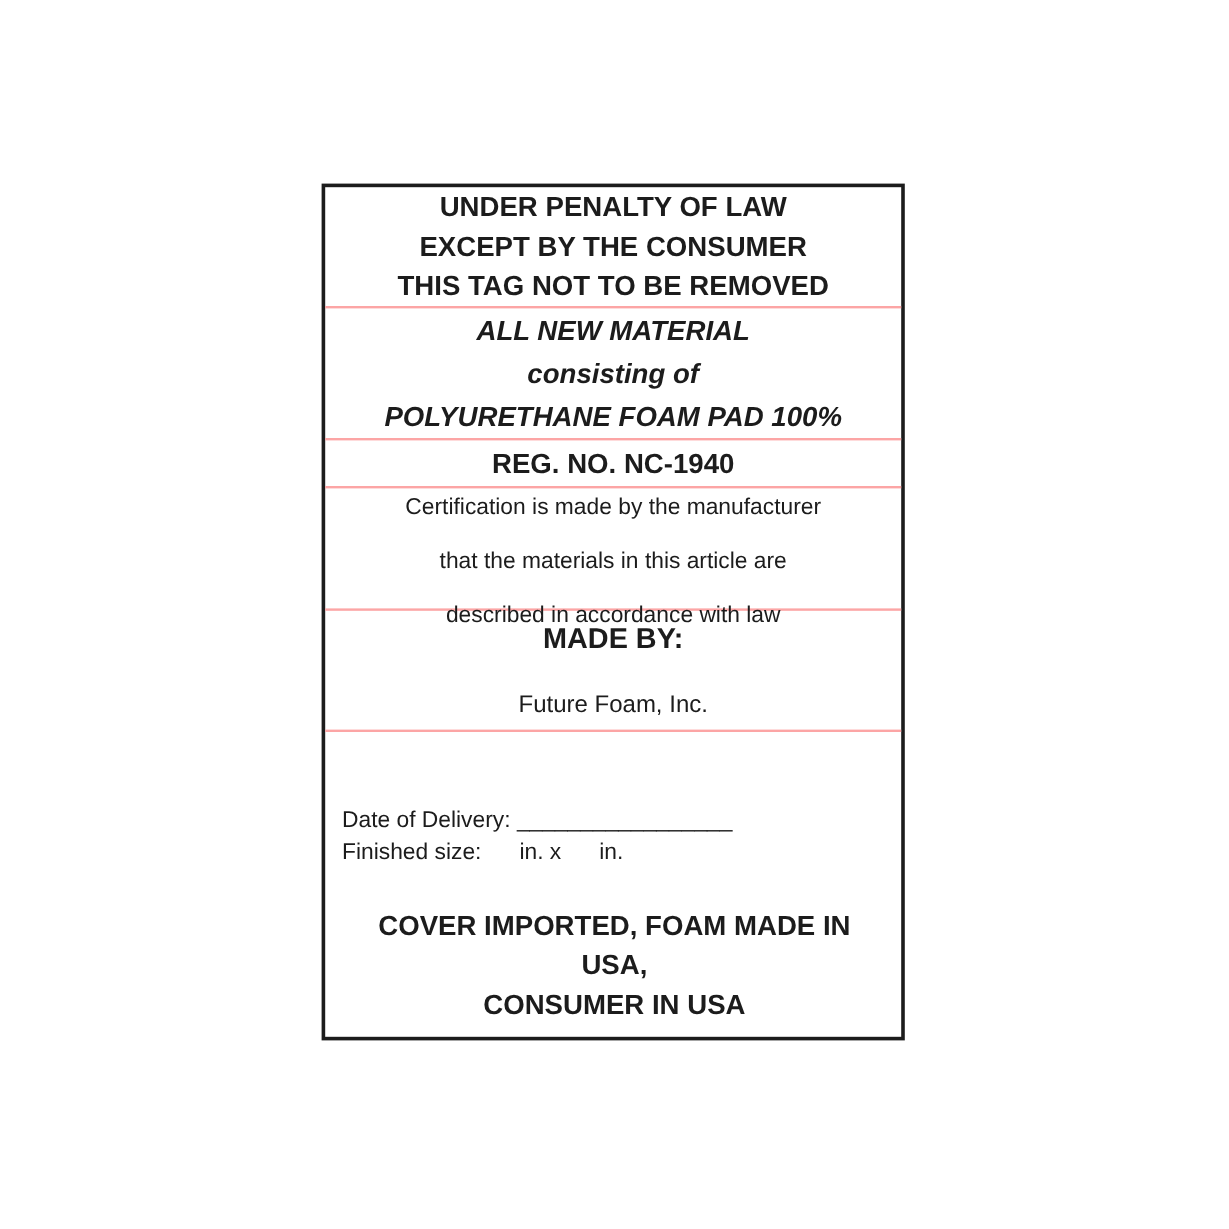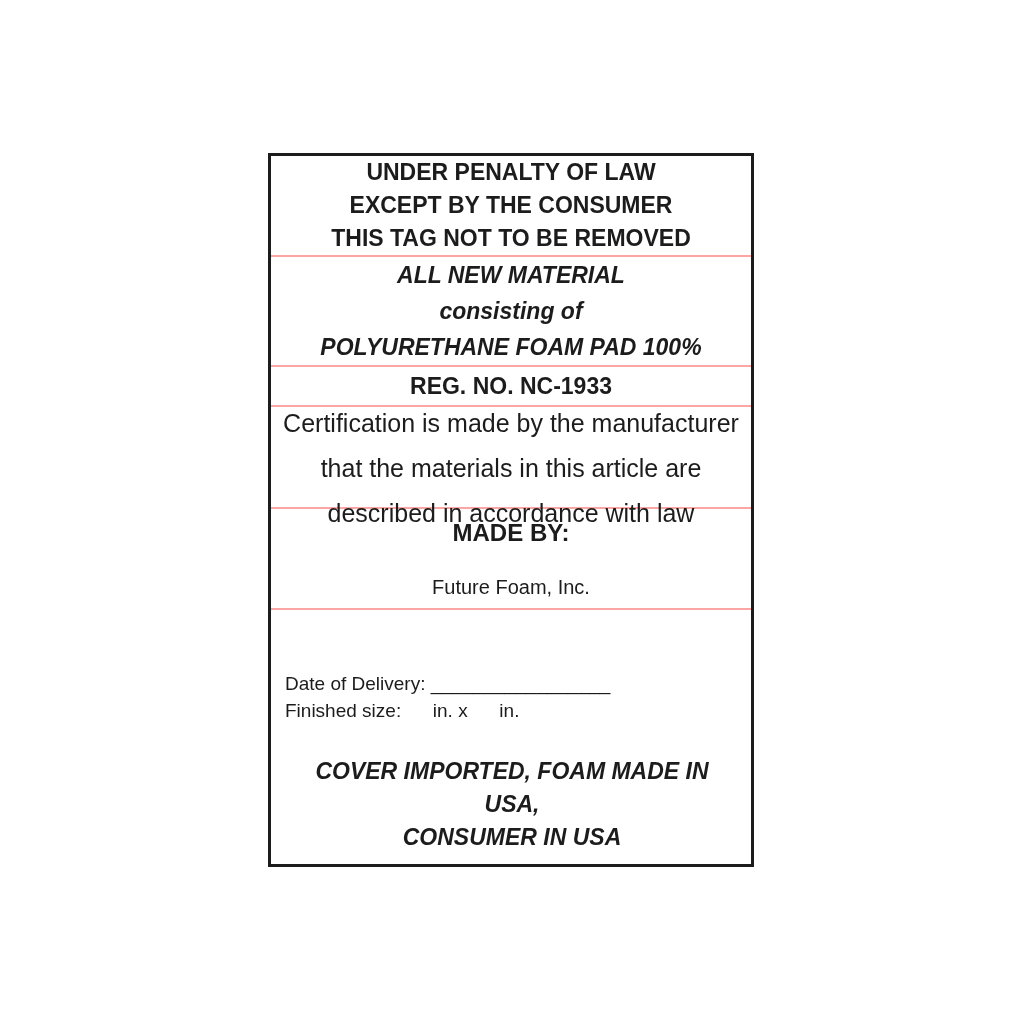--- a/index.html
+++ b/index.html
@@ -40,59 +40,59 @@
   
   .sec-material { height: 117px; font-style: italic; }
   .sec-material .line { font-size: 23px; font-weight: bold; line-height: 36px; }
 
   
   .sec-reg { height: 55px; }
   .sec-reg .line { font-size: 23px; font-weight: bold; }
 
   
   .sec-cert { height: 102px; }
-  .sec-cert .line { font-size: 25px; line-height: 24px; margin-top: 21px; }
+  .sec-cert .line { font-size: 19px; line-height: 24px; margin-top: 21px; }
 
   
   .sec-madeby { height: 139px; gap: 20px; }
   .sec-madeby .heading { font-size: 24px; font-weight: bold; line-height: 32px; margin-bottom: 4px; }
   .sec-madeby .line { font-size: 20px; line-height: 28px; }
 
   
   .sec-details {
     flex: 1;
     justify-content: flex-start;
     align-items: stretch;
     text-align: left;
     padding: 12px 12px 10px 14px;
     margin-top: 48px;
   }
   .sec-details .detail-line { font-size: 19px; line-height: 27px; white-space: pre-wrap; }
   .origin-block { margin-top: 31px; text-align: center; }
-  .origin-block .line { font-size: 23px; font-weight: bold; line-height: 33px; font-style: italic; }
+  .origin-block .line { font-size: 23px; font-weight: bold; line-height: 33px; }
 </style>
 </head>
 <body>
 
 <div class="law-label">
 
   <div class="section sec-penalty">
     <div class="line">UNDER PENALTY OF LAW</div>
     <div class="line">EXCEPT BY THE CONSUMER</div>
     <div class="line">THIS TAG NOT TO BE REMOVED</div>
   </div>
 
   <div class="section sec-material">
     <div class="line">ALL NEW MATERIAL</div>
     <div class="line">consisting of</div>
     <div class="line">POLYURETHANE FOAM PAD 100%</div>
   </div>
 
   <div class="section sec-reg">
-    <div class="line">REG. NO. NC-1933</div>
+    <div class="line">REG. NO. NC-1940</div>
   </div>
 
   <div class="section sec-cert">
     <div class="line">Certification is made by the manufacturer</div>
     <div class="line">that the materials in this article are</div>
     <div class="line">described in accordance with law</div>
   </div>
 
   <div class="section sec-madeby">
     <div class="heading">MADE BY:</div>

